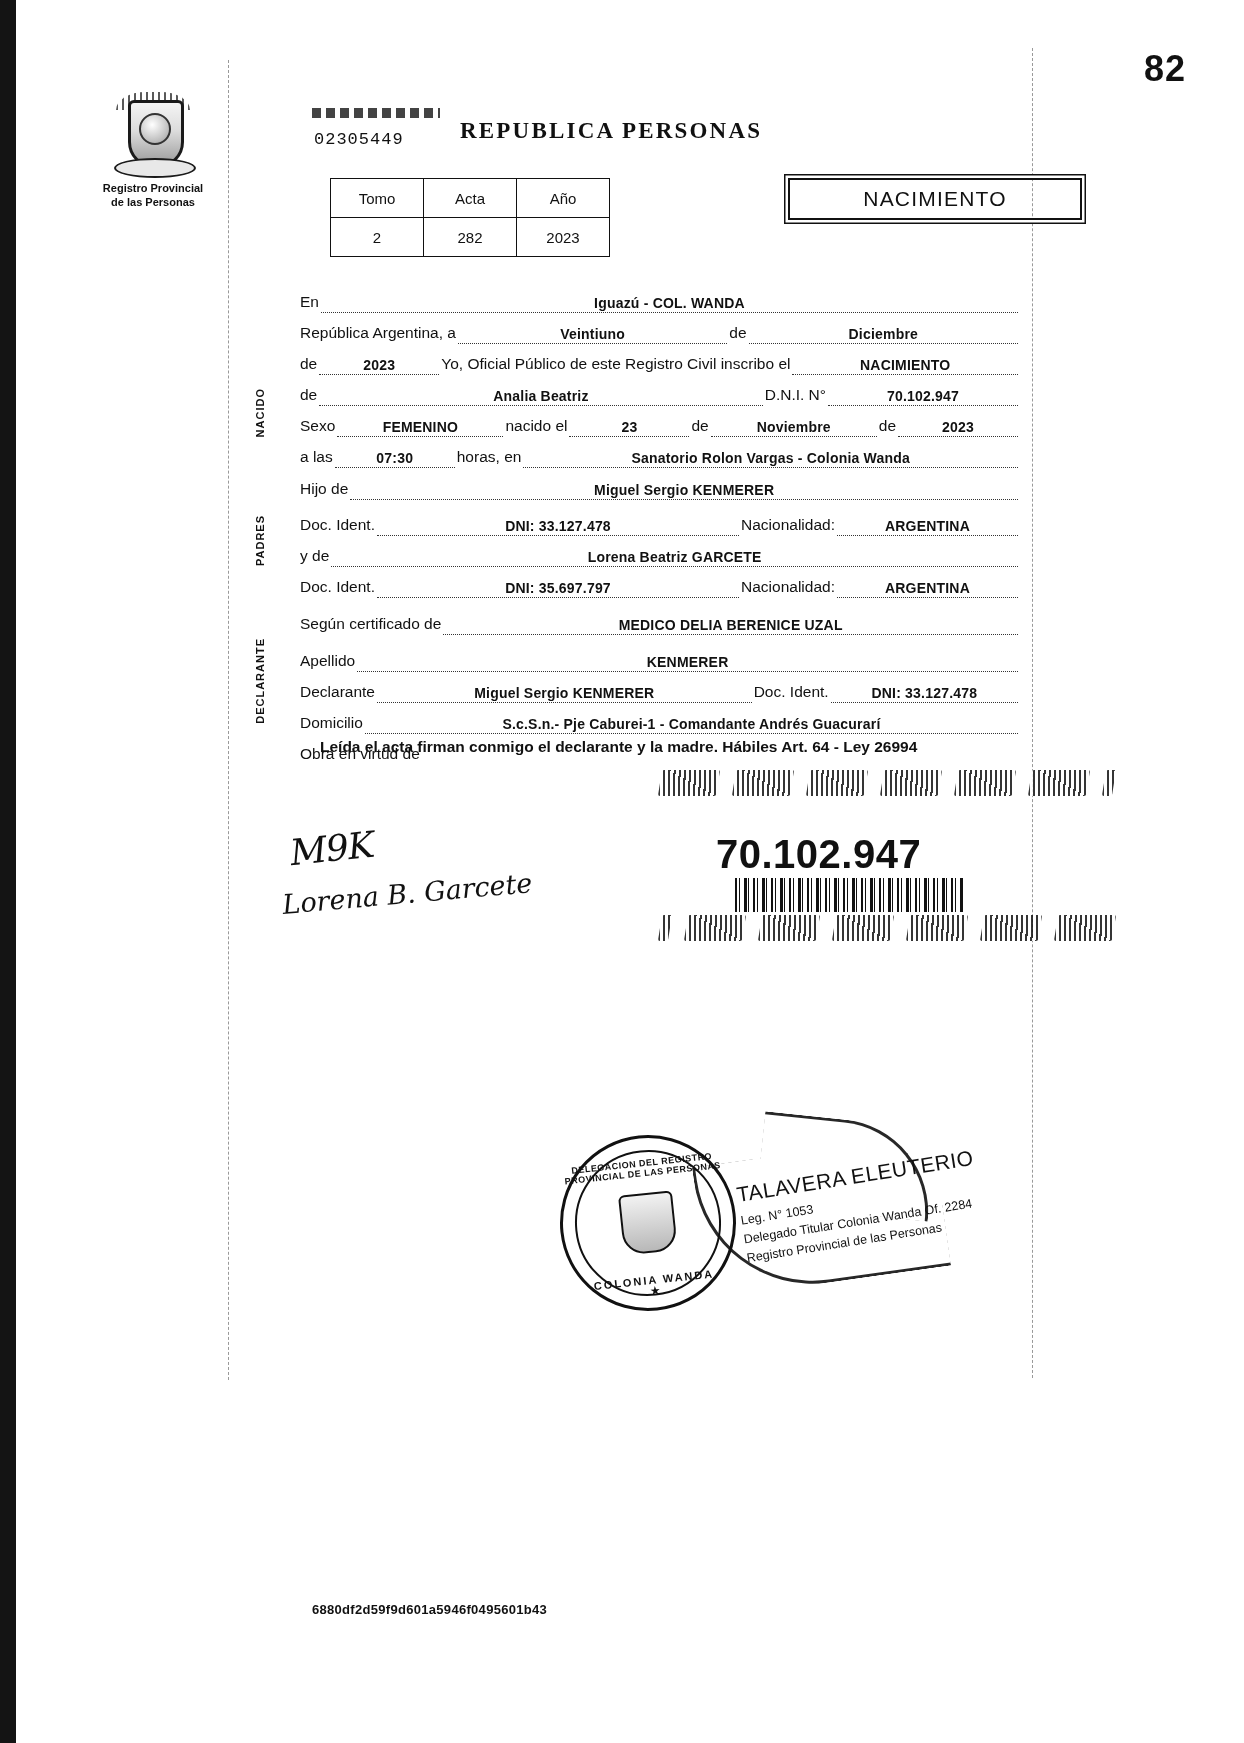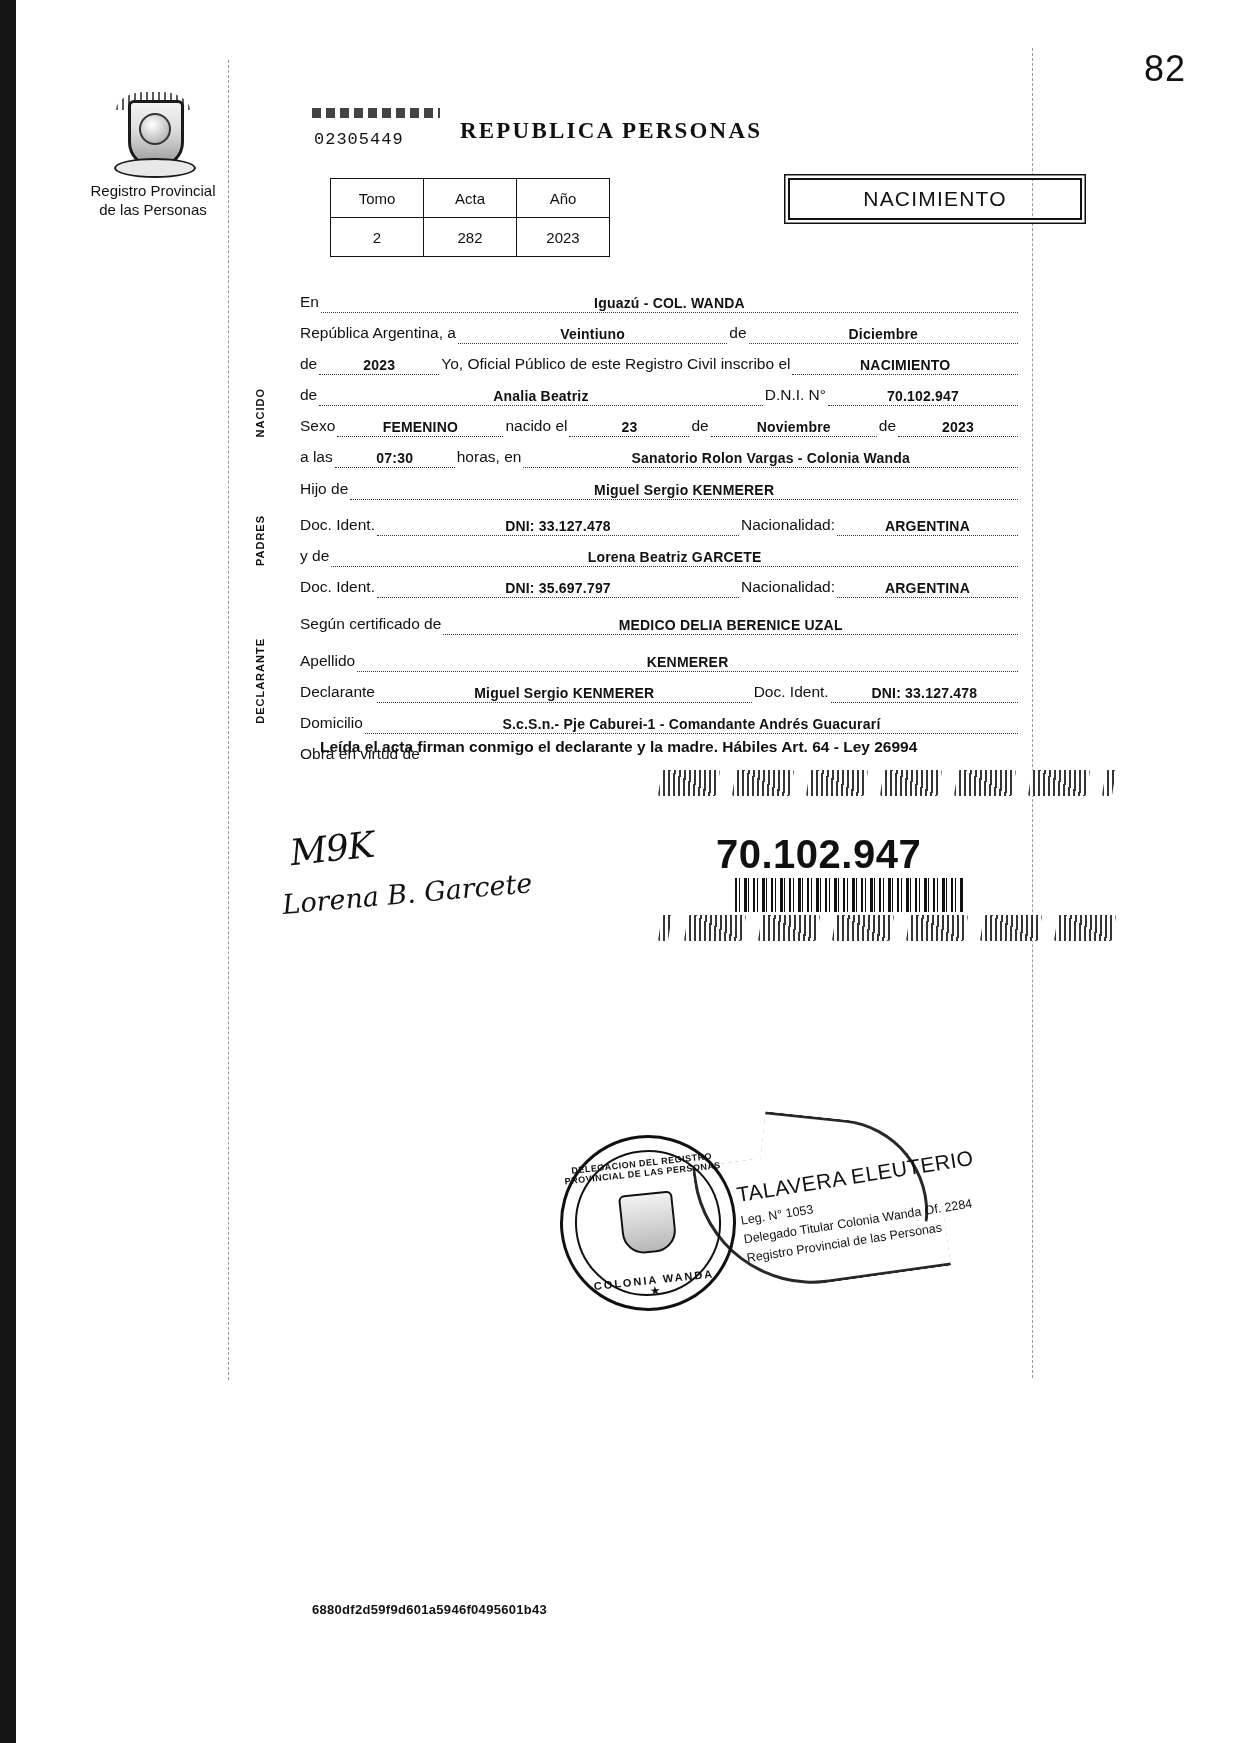--- a/index.html
+++ b/index.html
@@ -15,21 +15,21 @@
     color: #111;
     overflow: hidden;
   }
 
   
   .page-number {
     position: absolute;
     right: 58px;
     top: 48px;
     font-size: 36px;
-    font-weight: normal;
+    font-weight: bold;
     letter-spacing: 1px;
     margin-left: 12px;
   }
 
   
   .vrule {
     position: absolute;
     border-left: 1px dashed #999;
   }
   .vrule.left  { left: 228px; top: 60px; height: 1320px; }
@@ -78,22 +78,22 @@
   .emblem .band {
     position: absolute;
     left: 0; top: 66px;
     width: 78px; height: 16px;
     border-radius: 50%;
     border: 2px solid #1a1a1a;
     background: #e8e8e8;
   }
   .emblem-caption {
     margin-top: 4px;
-    font-size: 15px;
-    font-weight: normal;
+    font-size: 11px;
+    font-weight: bold;
     line-height: 1.25;
     color: #111;
   }
 
   
   .doc-title {
     position: absolute;
     left: 460px;
     top: 118px;
     font-size: 23px;

